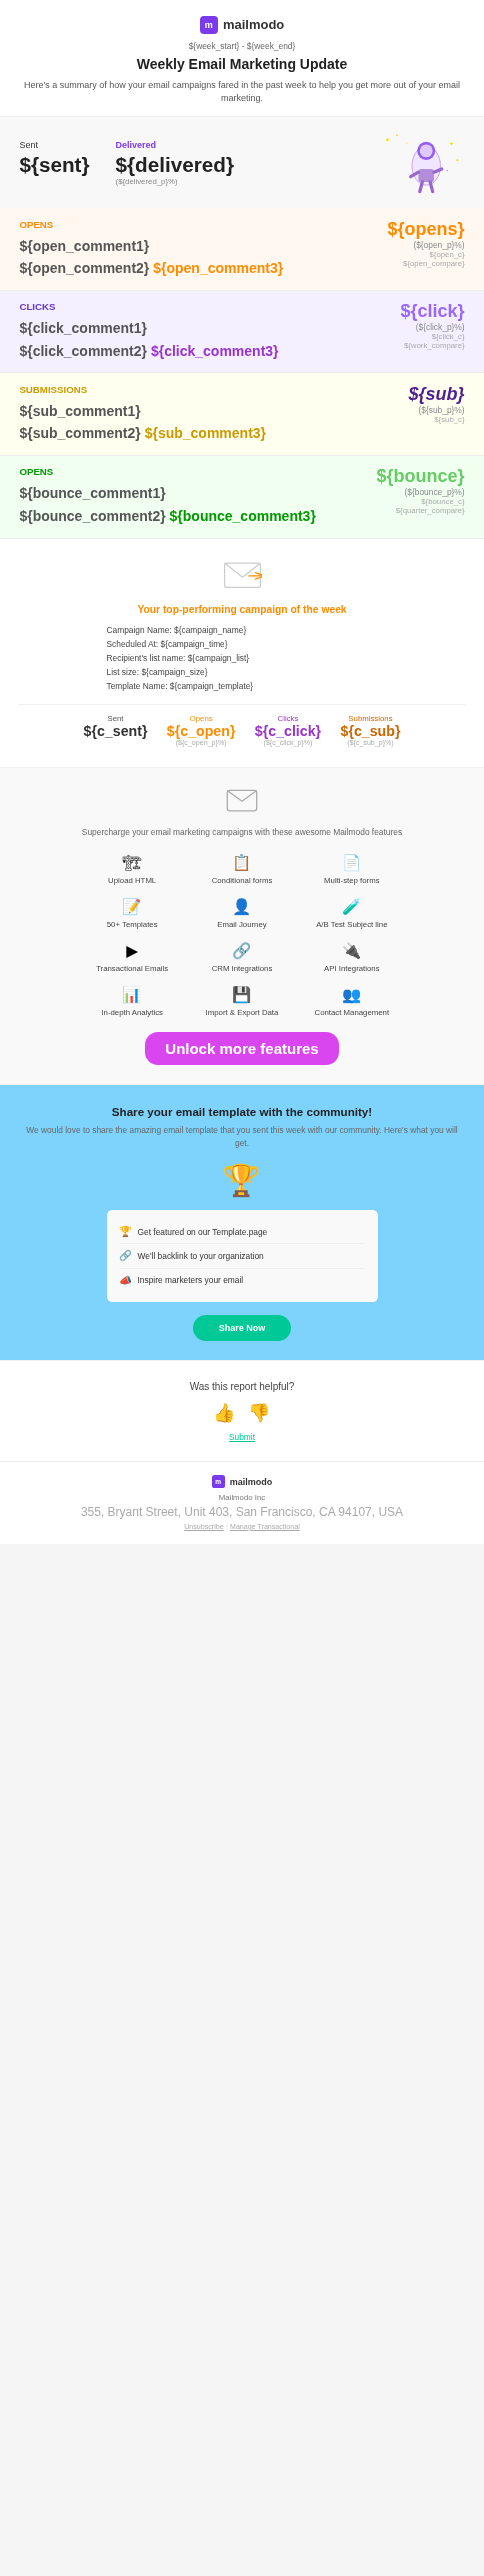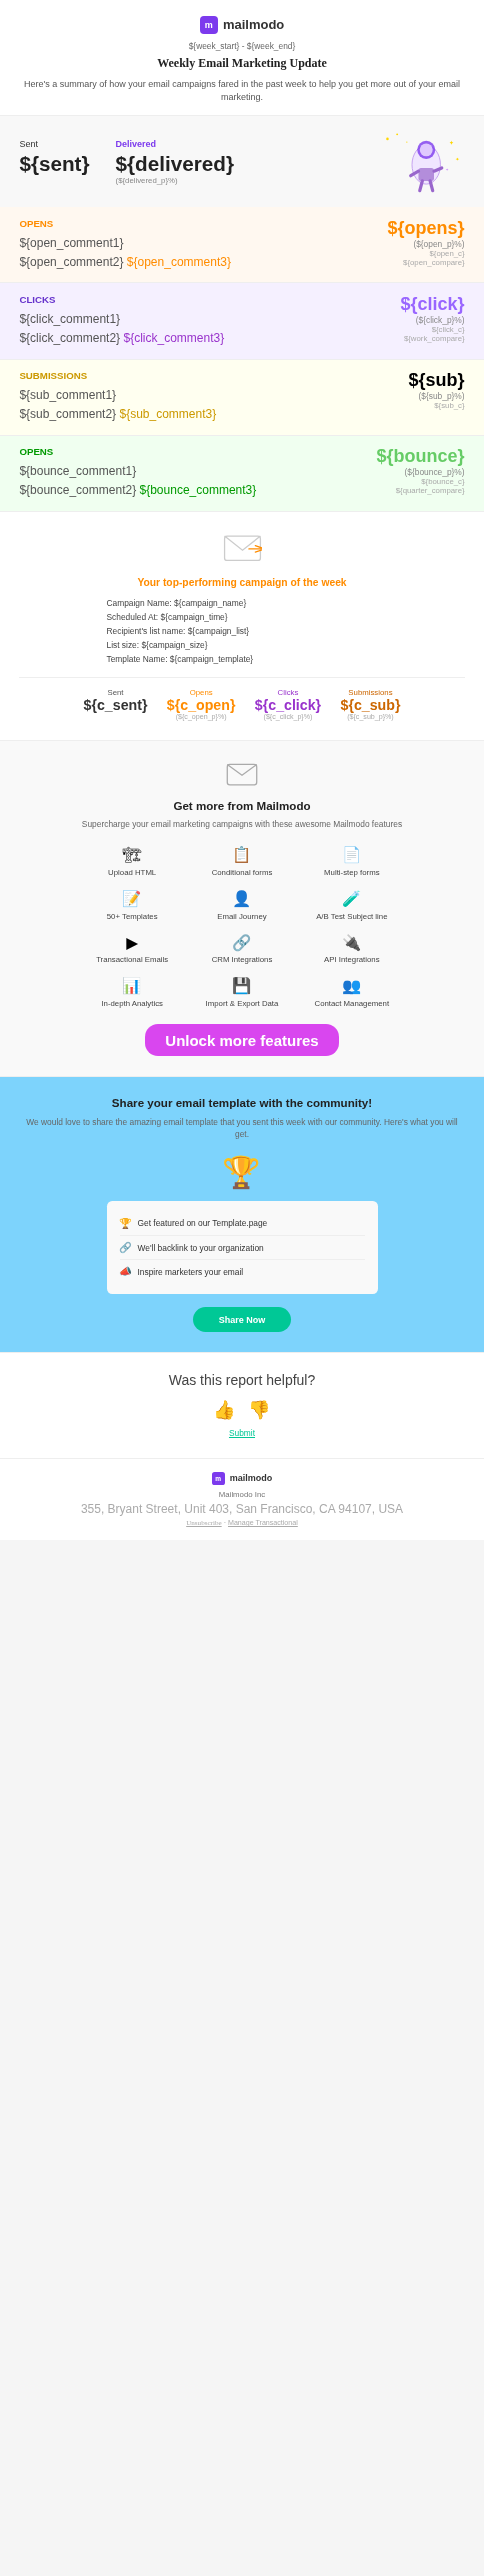--- a/index.html
+++ b/index.html
@@ -43,25 +43,24 @@
       font-size: 13px;
       font-weight: bold;
       color: #333;
     }
     .date-range {
       font-size: 8.4px;
       color: #666;
       margin-bottom: 5.2px;
     }
     .main-title {
-      font-size: 12px;
+      font-size: 14px;
       font-weight: bold;
       color: #222;
       margin-bottom: 6.5px;
-      font-family: Liberation Serif, serif;
     }
     .subtitle {
       font-size: 9px;
       color: #555;
       line-height: 1.5;
     }
 
     
     .stats-section {
       background: #f8f8f8;
@@ -117,35 +116,36 @@
       font-size: 9.7px;
       font-weight: bold;
       margin-bottom: 5.2px;
     }
     .metric-title.opens { color: #ff8c00; }
     .metric-title.clicks { color: #6633cc; }
     .metric-title.submissions { color: #cc9900; }
     .metric-title.bounce { color: #009900; }
 
     .metric-comments {
-      font-size: 12px;
+      font-size: 14px;
       color: #555;
       line-height: 1.6;
+      font-weight: bold;
     }
     .metric-right {
       text-align: right;
       min-width: 90px;
     }
     .metric-big-value {
       font-size: 18px;
       font-weight: bold;
     }
     .metric-big-value.opens { color: #ff8c00; }
     .metric-big-value.clicks { color: #9966ff; }
-    .metric-big-value.submissions { color: #000000; }
+    .metric-big-value.submissions { color: #4c1d95; font-style: italic; }
     .metric-big-value.bounce { color: #66cc66; }
 
     .metric-percent {
       font-size: 8.4px;
       color: #888;
     }
     .metric-compare {
       font-size: 7.8px;
       color: #aaa;
     }
@@ -315,21 +315,21 @@
     }
 
     
     .feedback-section {
       padding: 19.4px;
       text-align: center;
       background: #fff;
       border-top: 0.6px solid #eee;
     }
     .feedback-title {
-      font-size: 14px;
+      font-size: 10px;
       color: #444;
       margin-bottom: 10.3px;
     }
     .feedback-icons {
       display: flex;
       justify-content: center;
       gap: 13px;
       margin-bottom: 7.8px;
     }
     .feedback-btn {
@@ -606,21 +606,20 @@
     </div>
   </div>
 
   <div class="features-section">
     <div class="features-icon">
       <svg width="32" height="26" viewBox="0 0 50 40">
         <rect x="2" y="5" width="46" height="32" rx="4" fill="none" stroke="#aaa" stroke-width="2"></rect>
         <polyline points="2,5 25,22 48,5" fill="none" stroke="#aaa" stroke-width="2"></polyline>
       </svg>
     </div>
-    <div class="features-title">Get more from Mailmodo</div>
     <div class="features-subtitle">Supercharge your email marketing campaigns with these awesome Mailmodo features</div>
     <div class="features-grid" id="features-grid-container">
         <div class="feature-item">
           <span class="feature-item-icon">🏗</span>
     <div class="feature-item-label">Upload HTML</div>
         </div>
         <div class="feature-item">
           <span class="feature-item-icon">📋</span>
     <div class="feature-item-label">Conditional forms</div>
         </div>
@@ -699,19 +698,19 @@
   </div>
 
   <div class="footer">
     <div class="footer-logo">
       <div class="footer-logo-icon">m</div>
       <span class="footer-logo-text">mailmodo</span>
     </div>
     <div class="footer-company">Mailmodo Inc</div>
     <div class="footer-address">355, Bryant Street, Unit 403, San Francisco, CA 94107, USA</div>
     <div class="footer-links">
-      <span style="cursor:pointer; text-decoration:underline; color:#aaa;font-family:Liberation Serif, serif;">Unsubscribe</span>
+      <span style="cursor:pointer; text-decoration:underline; color:#aaa;">Unsubscribe</span>
       <span> · </span>
       <span style="cursor:pointer; text-decoration:underline; color:#aaa;">Manage Transactional</span>
     </div>
   </div>
 </div>
 
 
 </body></html>

